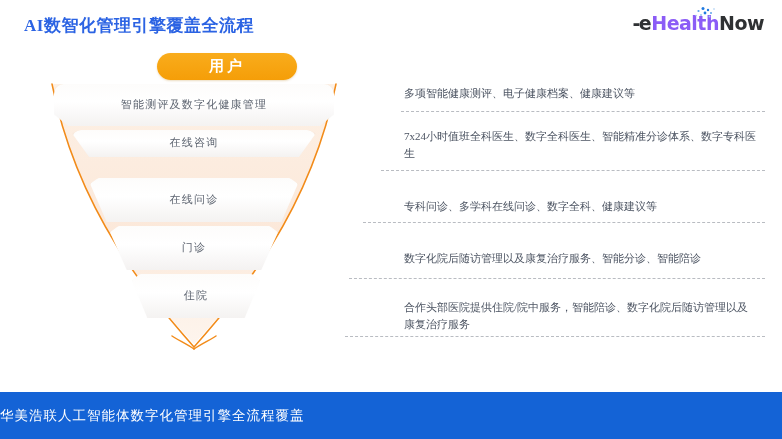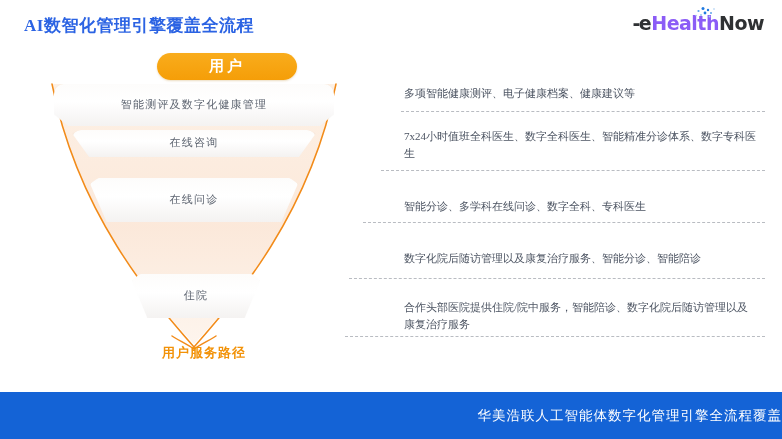--- a/index.html
+++ b/index.html
@@ -88,21 +88,21 @@
   .desc-row .txt {
     position: absolute; left: 59px; width: 352px;
     color: #4c5462; font-size: 11px; line-height: 17px;
     font-family: "Liberation Serif","DejaVu Serif",serif;
   }
 
   
   .footer {
     position: absolute; left: 0; bottom: 0; width: 782px; height: 47px;
     background: #1463d6;
-    display: flex; align-items: center; justify-content: flex-end;
+    display: flex; align-items: center; justify-content: flex-start;
   }
   .footer-text {
     color: #ffffff; font-size: 13.5px; letter-spacing: 1px; font-weight: 500;
   }
 </style>
 </head>
 <body>
 
 <div id="page">
 
@@ -158,45 +158,49 @@
                 border-radius:9px;">
       <span>在线咨询</span>
     </div>
 
     <div class="stage" style="left:46px; top:134px; width:208px; height:44px;
                 clip-path: polygon(4% 0%, 96% 0%, 100% 13%, 92% 100%, 8% 100%, 0% 13%);
                 border-radius:9px;">
       <span>在线问诊</span>
     </div>
 
+    <div class="stage" style="left:66px; top:182px; width:168px; height:44px;
+                clip-path: polygon(5% 0%, 95% 0%, 100% 14%, 90% 100%, 10% 100%, 0% 14%);
+                border-radius:9px;">
+      <span>门诊</span>
+    </div>
 
     <div class="stage" style="left:88px; top:230px; width:128px; height:44px;
                 clip-path: polygon(6% 0%, 94% 0%, 100% 15%, 88% 100%, 12% 100%, 0% 15%);
                 border-radius:9px;">
       <span>住院</span>
     </div>
 
-    <div class="path-label">用户服务路径</div>
   </div>
 
   <div class="desc-col">
 
     <div class="desc-row" style="top:0px;">
       <div class="rule" style="left:56px; width:364px; top:29px;"></div>
       <div class="txt" style="top:3px;">多项智能健康测评、电子健康档案、健康建议等</div>
     </div>
 
     <div class="desc-row" style="top:46px;">
       <div class="rule" style="left:36px; width:384px; top:42px;"></div>
       <div class="txt" style="top:0px;">7x24小时值班全科医生、数字全科医生、智能精准分诊体系、数字专科医生</div>
     </div>
 
     <div class="desc-row" style="top:108px;">
       <div class="rule" style="left:18px; width:402px; top:32px;"></div>
-      <div class="txt" style="top:8px;">智能分诊、多学科在线问诊、数字全科、专科医生</div>
+      <div class="txt" style="top:8px;">专科问诊、多学科在线问诊、数字全科、健康建议等</div>
     </div>
 
     <div class="desc-row" style="top:160px;">
       <div class="rule" style="left:4px; width:416px; top:36px;"></div>
       <div class="txt" style="top:8px;">数字化院后随访管理以及康复治疗服务、智能分诊、智能陪诊</div>
     </div>
 
     <div class="desc-row" style="top:213px;">
       <div class="rule" style="left:0px; width:420px; top:41px;"></div>
       <div class="txt" style="top:4px;">合作头部医院提供住院/院中服务，智能陪诊、数字化院后随访管理以及康复治疗服务</div>

